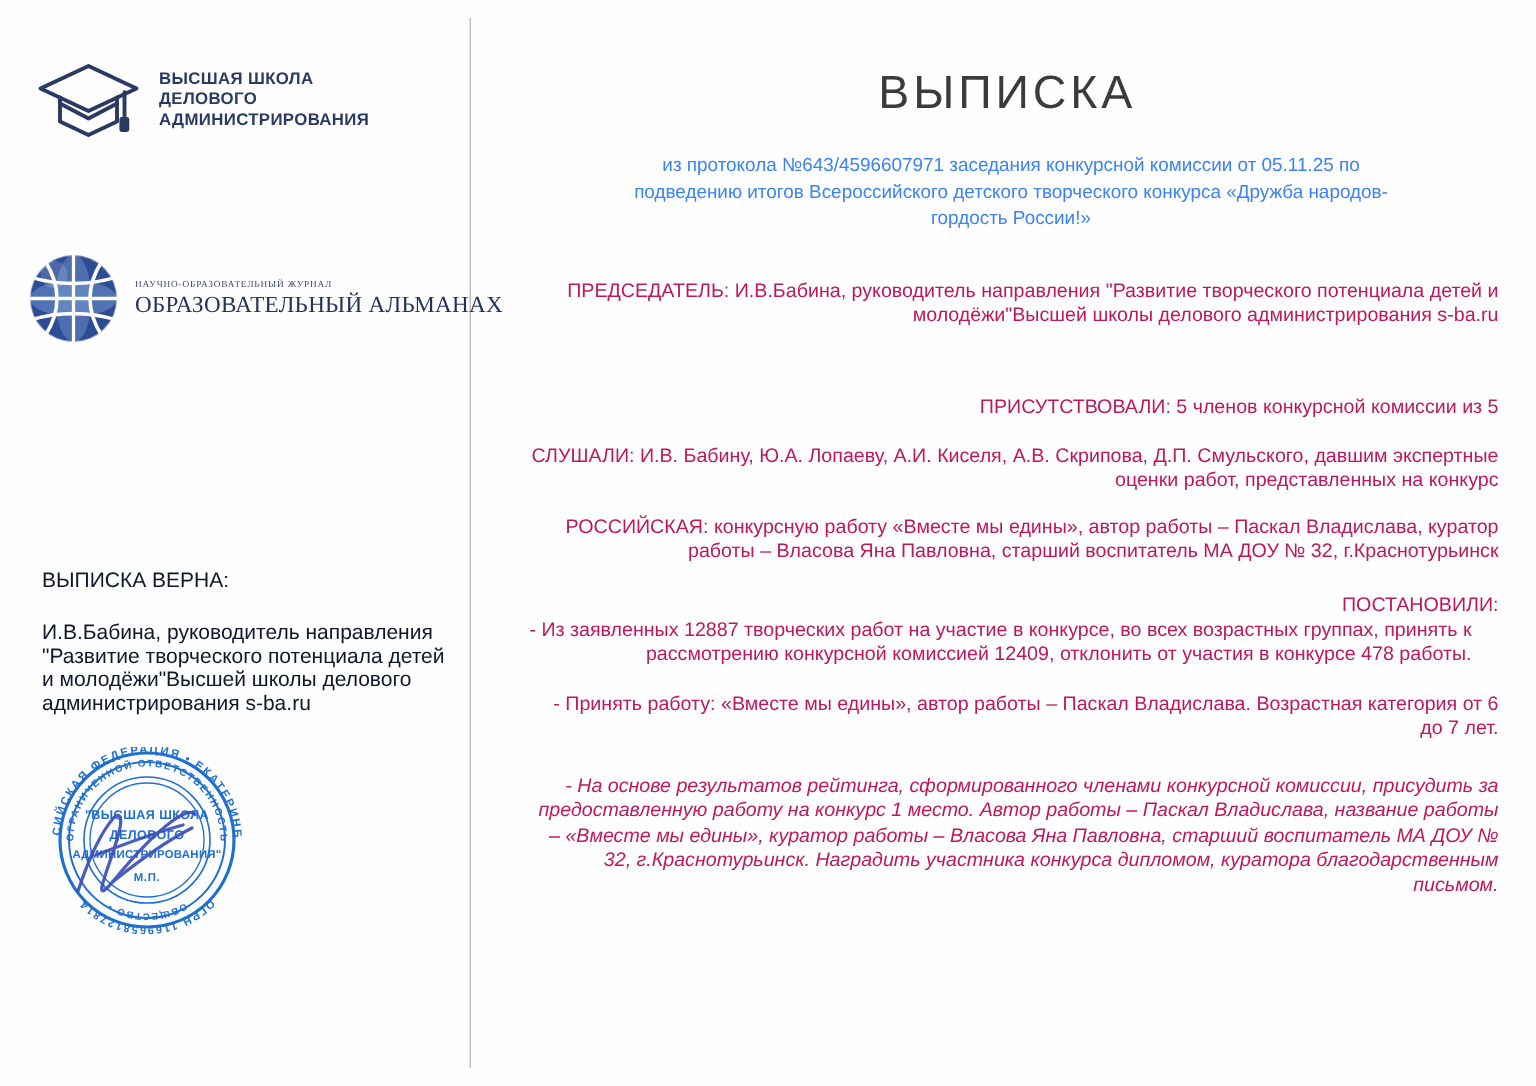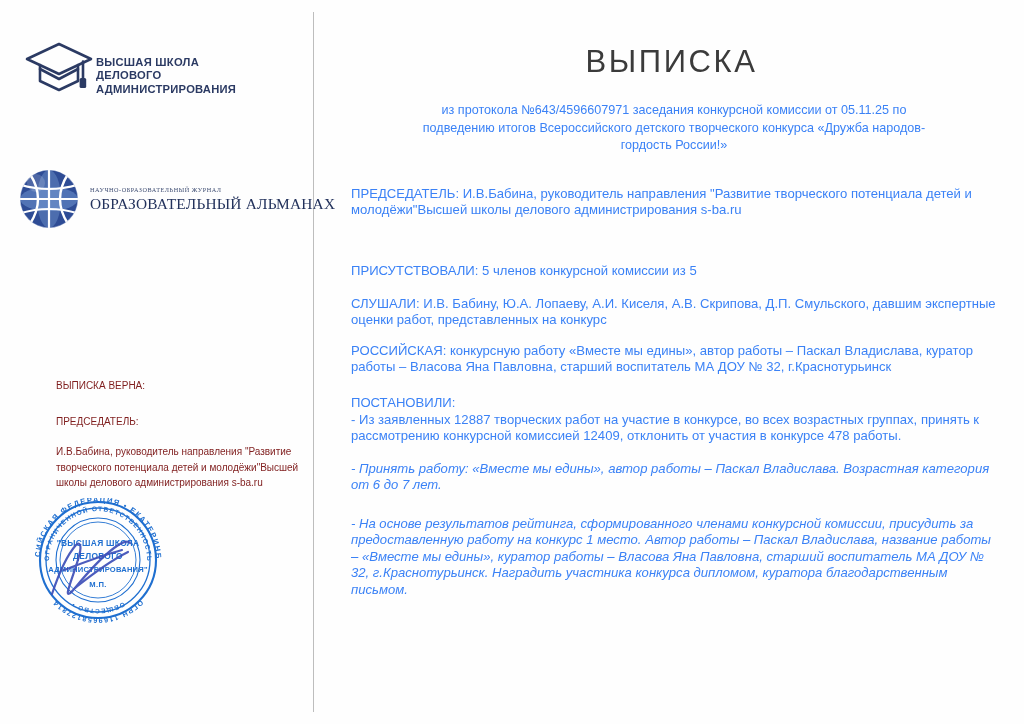--- a/index.html
+++ b/index.html
@@ -42,21 +42,22 @@
     width: 313px;
     height: 724px;
   }
 
   
   .logo-hsba {
     position: absolute;
     left: 24px;
     top: 38px;
     display: flex;
-    align-items: flex-end;
+    align-items: center;
+    gap: 10px;
   }
   .logo-hsba .cap-icon {
     width: 72px;
     height: 58px;
     flex: 0 0 auto;
   }
   .logo-hsba .brand-lines {
     font-family: "Liberation Sans", "DejaVu Sans", sans-serif;
     font-weight: bold;
     font-size: 11.2px;
@@ -96,24 +97,23 @@
     white-space: nowrap;
     text-align: center;
   }
 
   
   .cert-block {
     position: absolute;
     left: 28px;
     top: 378px;
     width: 270px;
-    font-size: 10px;
+    font-size: 14px;
     line-height: 16px;
-    color: #7f1d1d;
-    margin-left: 28px;
+    color: #0f172a;
   }
   .cert-line {
     margin: 0 0 20px 0;
   }
   .cert-chair {
     margin: 0 0 14px 0;
   }
   .cert-details {
     margin: 0;
     line-height: 15.6px;
@@ -161,29 +161,30 @@
     line-height: 17.5px;
     color: #3b82f6;
   }
 
   .body-block {
     position: absolute;
     left: 35px;
     width: 648px;
     font-size: 13.1px;
     line-height: 16.4px;
-    color: #3b82f6;
+    color: #be185d;
+    text-align: right;
   }
   .b-chair      { top: 186px; }
   .b-present    { top: 263px; }
   .b-heard      { top: 296px; }
   .b-discussed  { top: 343px; }
   .b-resolved   { top: 395px; }
   .b-item1      { top: 412px; width: 630px; }
-  .b-item2      { top: 461px; width: 648px; font-style: italic; }
+  .b-item2      { top: 461px; width: 648px; }
   .b-final      { top: 516px; width: 648px; font-style: italic; }
 
   .body-block p { margin: 0; }
 </style>
 </head>
 <body>
 
 <div class="page">
 
   <div class="divider"></div>
@@ -230,21 +231,20 @@
         <circle cx="33" cy="33" r="29" fill="none" stroke="#ffffff" stroke-width="1.2" opacity="0.45"></circle>
       </svg>
       <div class="journal-text">
         <div class="journal-tagline">НАУЧНО-ОБРАЗОВАТЕЛЬНЫЙ ЖУРНАЛ</div>
         <div class="journal-title">ОБРАЗОВАТЕЛЬНЫЙ АЛЬМАНАХ</div>
       </div>
     </div>
 
     <div class="cert-block">
       <p class="cert-line">ВЫПИСКА ВЕРНА:</p>
-      <p class="cert-chair">ПРЕДСЕДАТЕЛЬ:</p>
       <p class="cert-details">И.В.Бабина, руководитель направления "Развитие творческого потенциала детей и молодёжи"Высшей школы делового администрирования s-ba.ru</p>
     </div>
 
     <div class="stamp-wrap">
       <svg viewBox="0 0 170 125" width="170" height="125">
         <defs>
           <path id="arcOuterTop" d="M 22 62 A 58 58 0 0 1 138 62"></path>
           <path id="arcInnerTop" d="M 31 62 A 49 49 0 0 1 129 62"></path>
           <path id="arcOuterBot" d="M 138 62 A 58 58 0 0 1 22 62"></path>
           <path id="arcInnerBot" d="M 129 62 A 49 49 0 0 1 31 62"></path>

